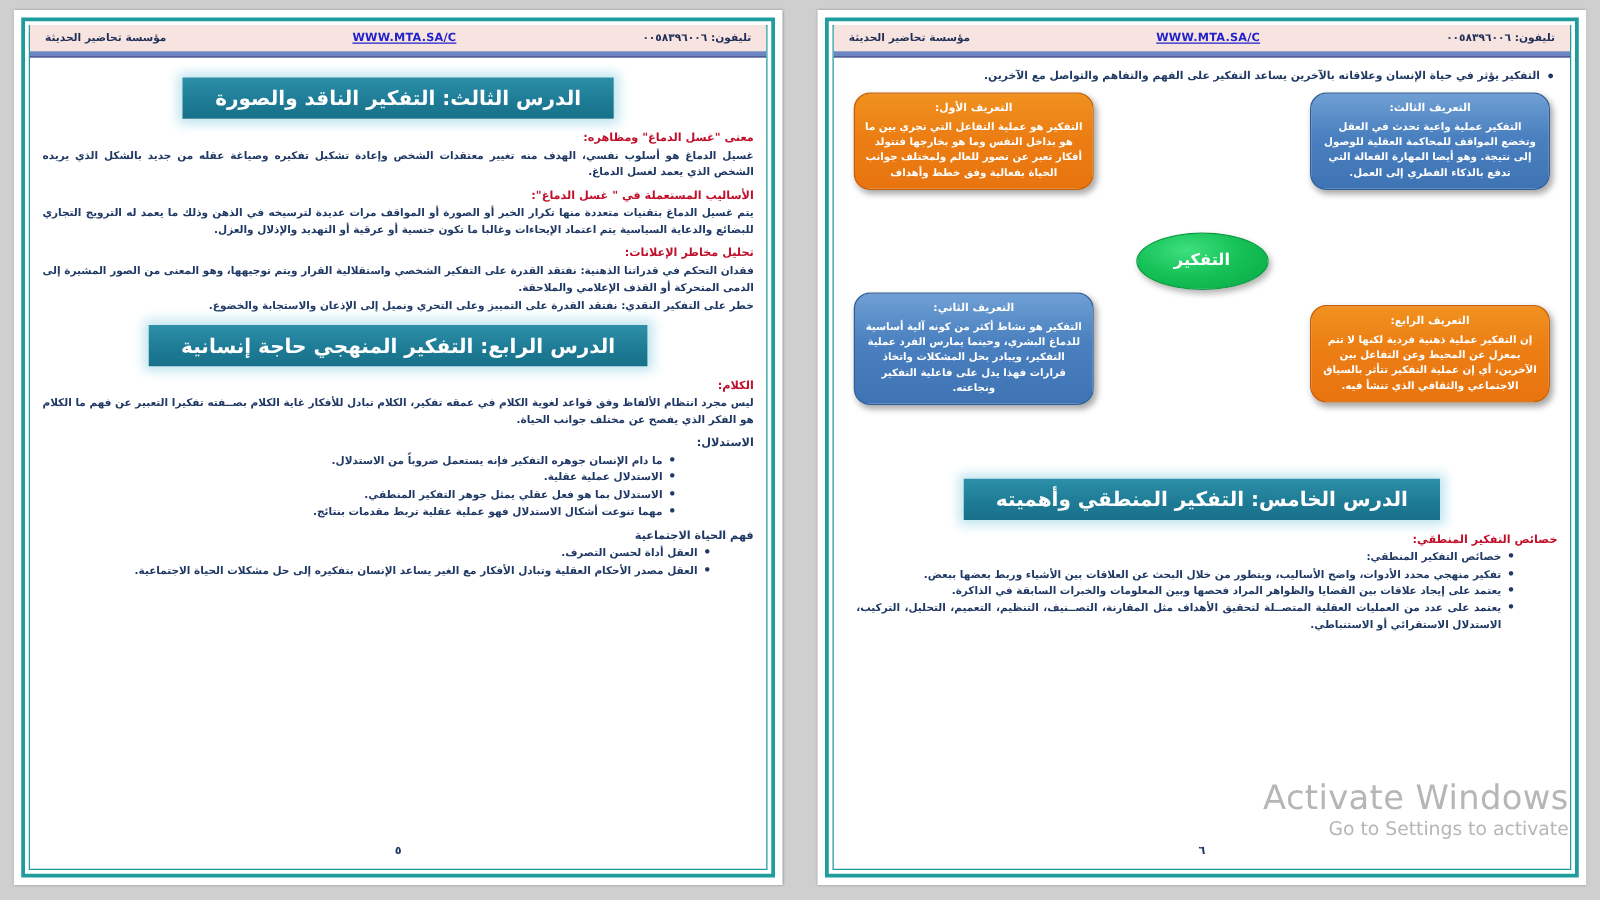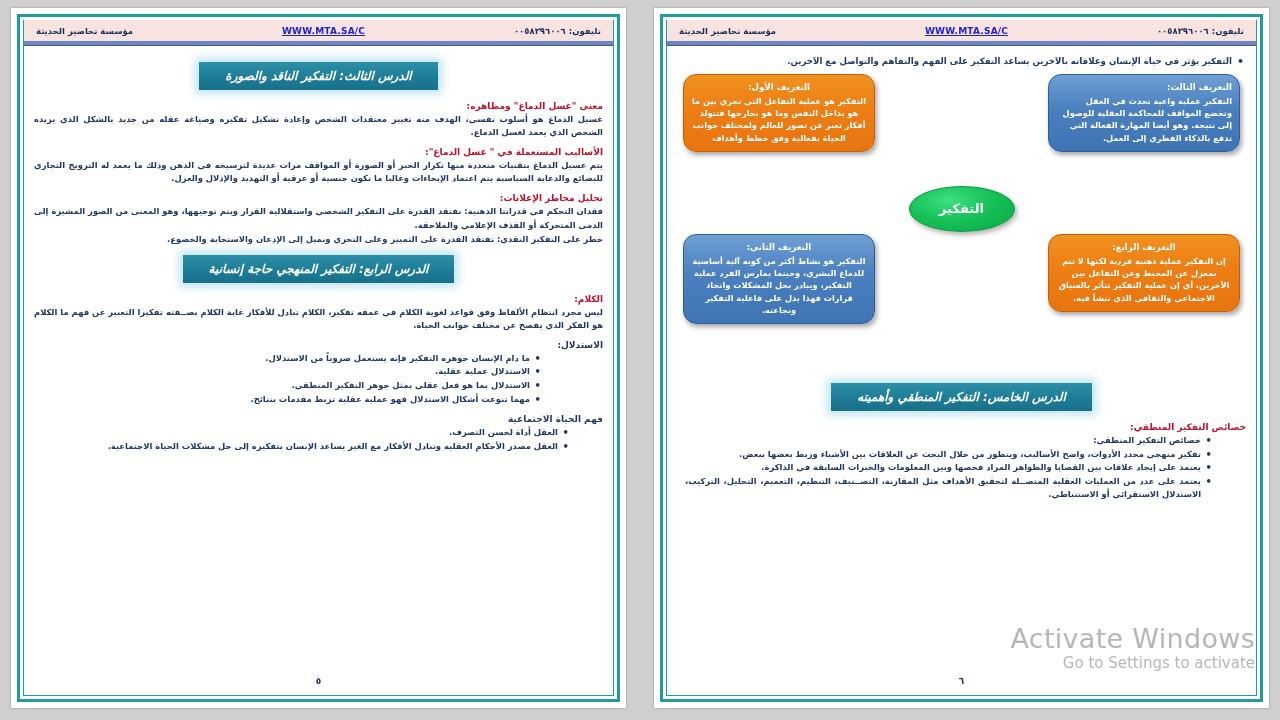--- a/index.html
+++ b/index.html
@@ -73,26 +73,25 @@
     overflow:hidden;
   }
   
   .lesson-banner-wrap{
     display:flex;justify-content:center;
     margin:9px 0 10px 0;
   }
   .lesson-banner{
     background:linear-gradient(180deg,#2d8fa8 0%,#1e7c96 55%,#18708a 100%);
     color:#ffffff;
-    font-size:12px;font-weight:bold;
+    font-size:16px;font-weight:bold;
     padding:7px 26px;
     box-shadow:0 0 9px 4px #bfe4ef;
     white-space:nowrap;
     letter-spacing:.2px;
-    font-style:italic;
   }
   
   .sec{margin-bottom:7px;}
   .sec-title{
     color:#c0102b;font-weight:bold;font-size:9px;
     text-align:right;margin-bottom:1px;line-height:1.35;
   }
   .sec-title.dark{color:#1f3864;}
   .para{
     color:#1f3864;font-size:8.4px;font-weight:bold;
@@ -146,23 +145,23 @@
     text-decoration:none;
   }
   .dbox.blue{
     background:linear-gradient(180deg,#6f9fd4 0%,#4a80bf 45%,#3f74b4 100%);
     border:1px solid #2f5e96;
   }
   .dbox.orange{
     background:linear-gradient(180deg,#f0911f 0%,#ec7e14 45%,#e8740f 100%);
     border:1px solid #c55f06;
   }
-  .dbox.b-tl{top:0;right:6px;text-align:right;}
+  .dbox.b-tl{top:0;right:6px;}
   .dbox.b-tr{top:0;left:6px;}
-  .dbox.b-bl{top:160px;right:6px;}
+  .dbox.b-bl{top:170px;right:6px;}
   .dbox.b-br{top:160px;left:6px;}
   .center-oval{
     position:absolute;
     top:112px;left:50%;transform:translateX(-50%);
     width:104px;height:44px;
     border-radius:50%;
     background:radial-gradient(ellipse at 38% 30%,#3ee07f 0%,#17c258 45%,#06a844 100%);
     border:1px solid #0c9a42;
     box-shadow:2px 3px 5px rgba(0,0,0,.3);
     display:flex;align-items:center;justify-content:center;

